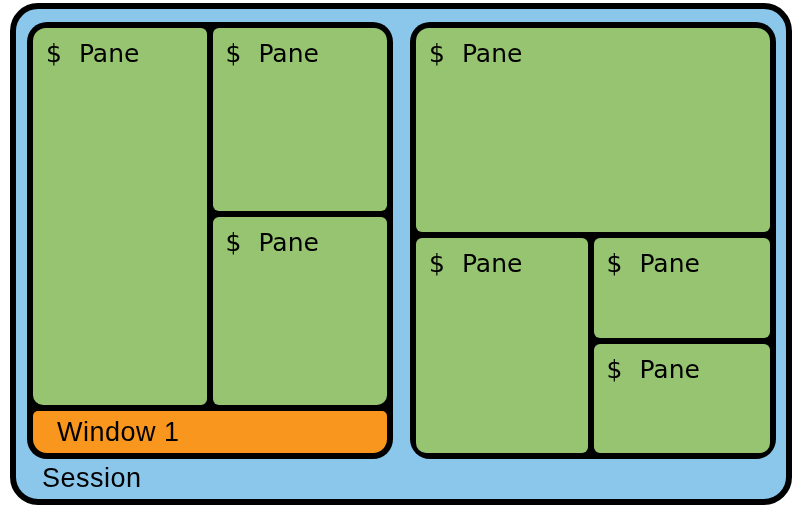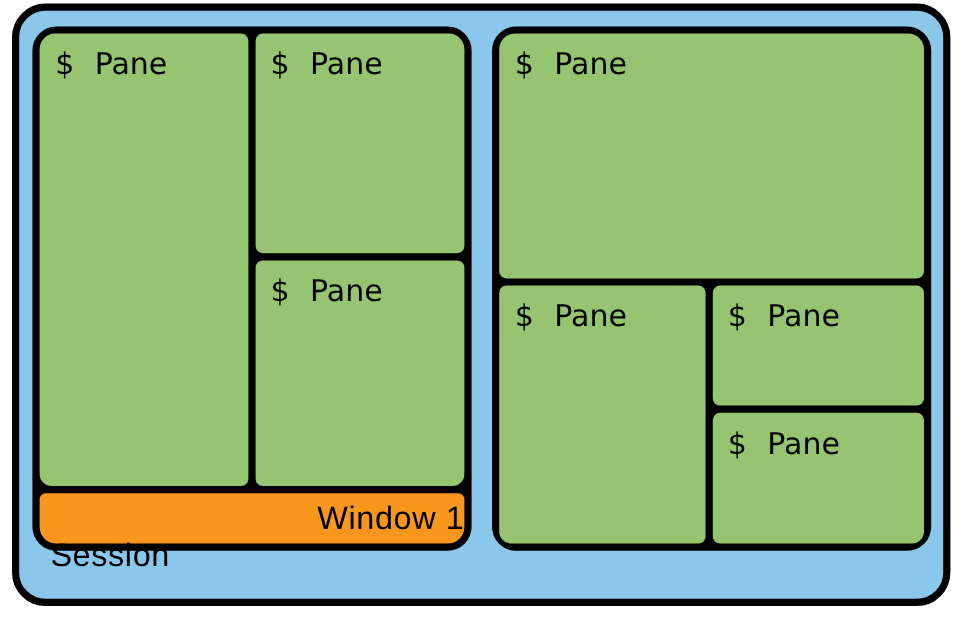--- a/index.html
+++ b/index.html
@@ -24,21 +24,21 @@
     position: absolute;
     left: 10px; top: 3px;
     width: 782px; height: 502px;
     background: var(--session-bg);
     border: 6px solid var(--border-color);
     border-radius: 28px;
   }
 
   .session-label {
     position: absolute;
-    left: 26px; bottom: 22px;
+    left: 26px; bottom: 7px;
     font-size: 27px;
     line-height: 1;
     letter-spacing: 0.5px;
   }
 
   .window {
     position: absolute;
     top: 13px;
     width: 366px; height: 437px;
     background: var(--border-color);
@@ -94,24 +94,23 @@
   .w2-bottom-right { flex: 178 1 0; }
   .w2-bottom-right .pane-small-top { flex: 90 1 0; }
   .w2-bottom-right .pane-small-bottom { flex: 98 1 0; }
 
   .window-bar {
     flex: 0 0 42px;
     background: var(--window-bar-bg);
     border-radius: 5px 5px 14px 14px;
     display: flex;
     align-items: center;
-    padding-left: 9px;
+    padding-left: 24px;
     font-size: 27px;
     letter-spacing: 0.5px;
-    justify-content: flex-end;
   }
 </style>
 </head>
 <body>
 
 <div class="session">
 
   <div class="window window--1">
     <div class="pane-area pane-area--row">
       <div class="pane w1-left r-tl r-bl">

